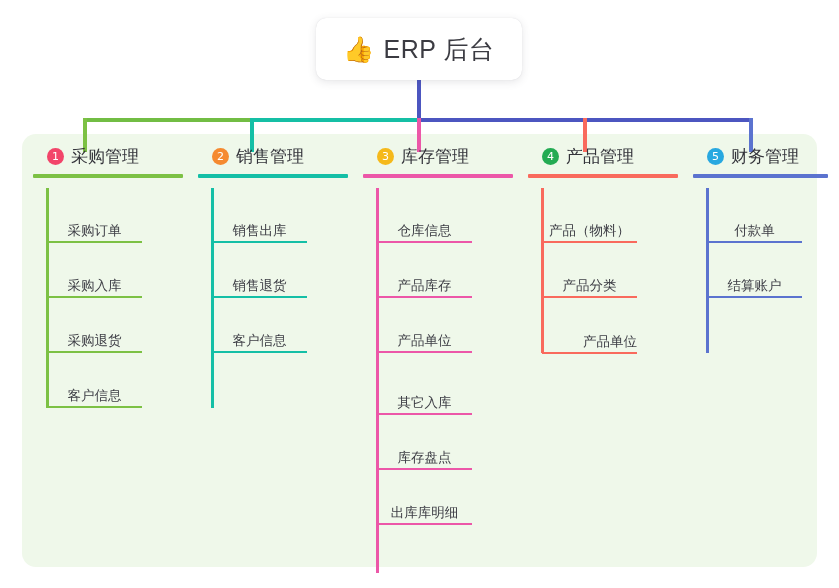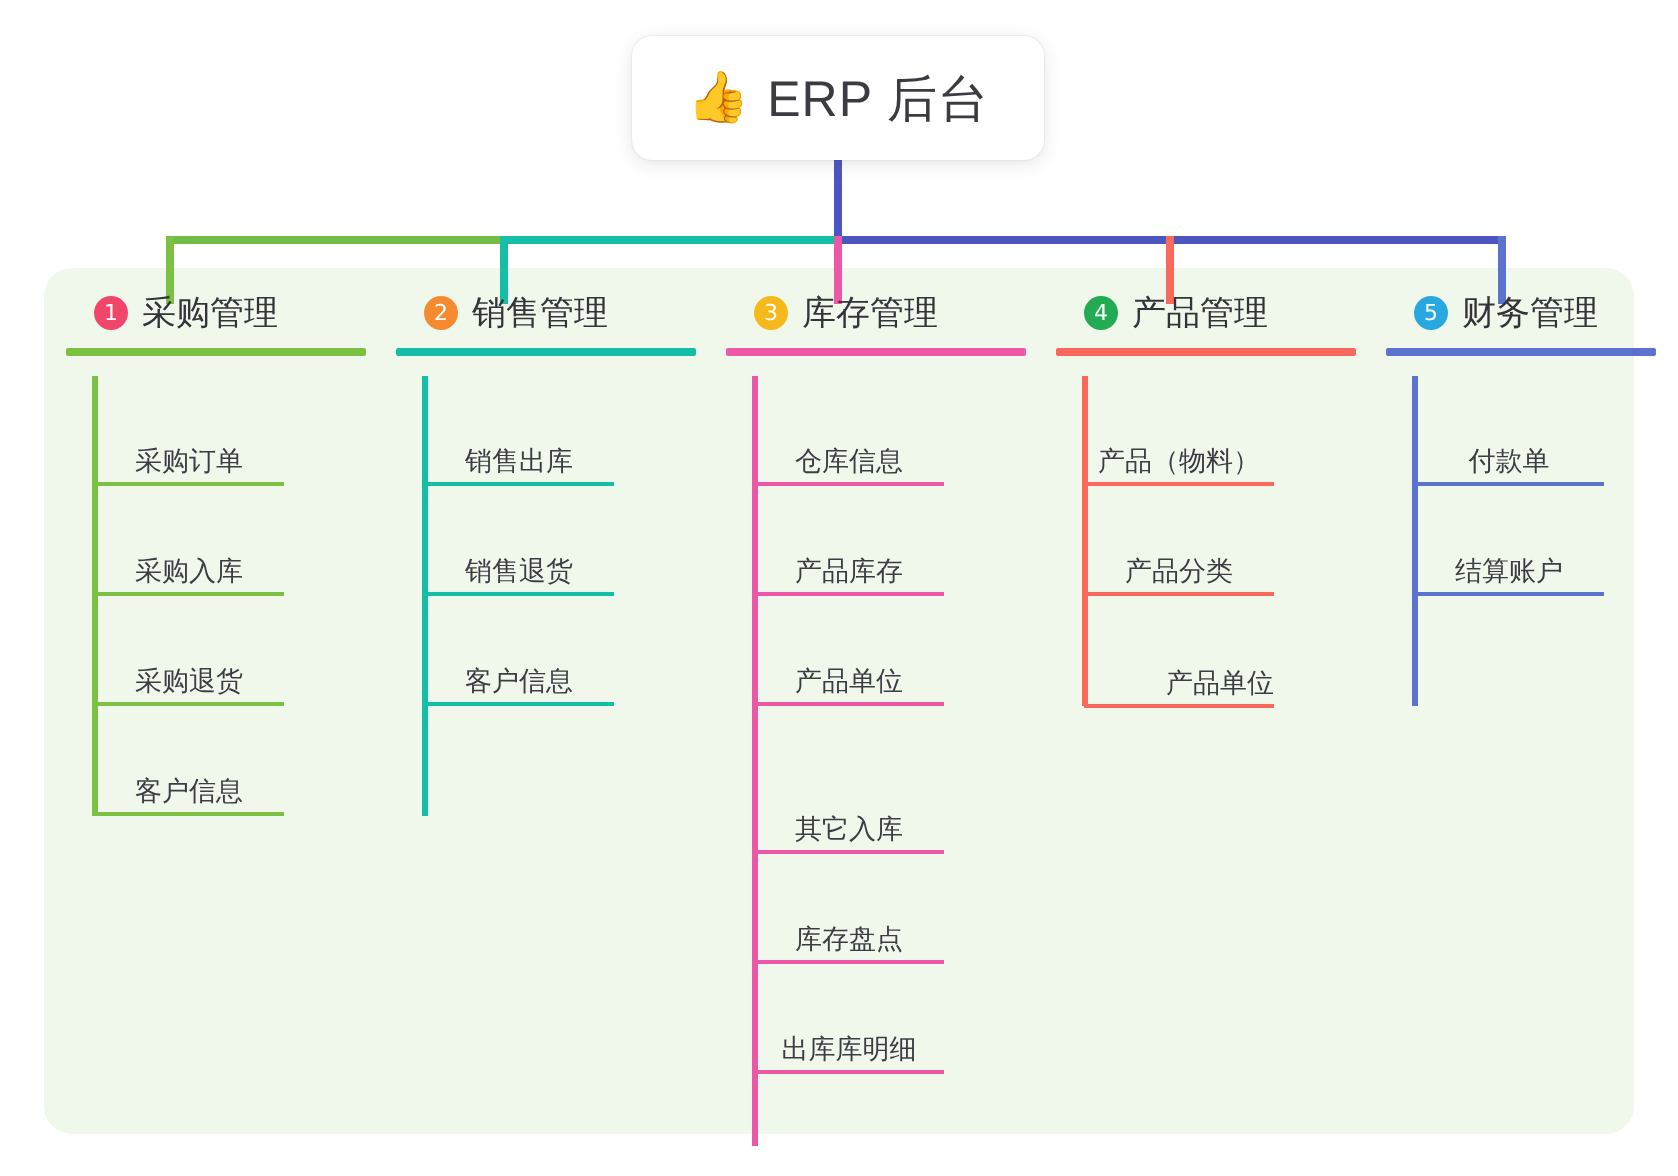--- a/index.html
+++ b/index.html
@@ -202,21 +202,21 @@
           <div class="leaf-rule" style="background: rgb(236, 87, 168); width: 95px;"></div>
         </div>
         <div class="leaf" style="height: 55px; width: 95px;">
           <span class="leaf-text">产品库存</span>
           <div class="leaf-rule" style="background: rgb(236, 87, 168); width: 95px;"></div>
         </div>
         <div class="leaf" style="height: 55px; width: 95px;">
           <span class="leaf-text">产品单位</span>
           <div class="leaf-rule" style="background: rgb(236, 87, 168); width: 95px;"></div>
         </div>
-        <div class="leaf" style="height: 40px; width: 95px; margin-top: 34px;">
+        <div class="leaf" style="height: 62px; width: 95px;">
           <span class="leaf-text">其它入库</span>
           <div class="leaf-rule" style="background: rgb(236, 87, 168); width: 95px;"></div>
         </div>
         <div class="leaf" style="height: 55px; width: 95px;">
           <span class="leaf-text">库存盘点</span>
           <div class="leaf-rule" style="background: rgb(236, 87, 168); width: 95px;"></div>
         </div>
         <div class="leaf" style="height: 55px; width: 95px;">
           <span class="leaf-text">出库库明细</span>
           <div class="leaf-rule" style="background: rgb(236, 87, 168); width: 95px;"></div>

